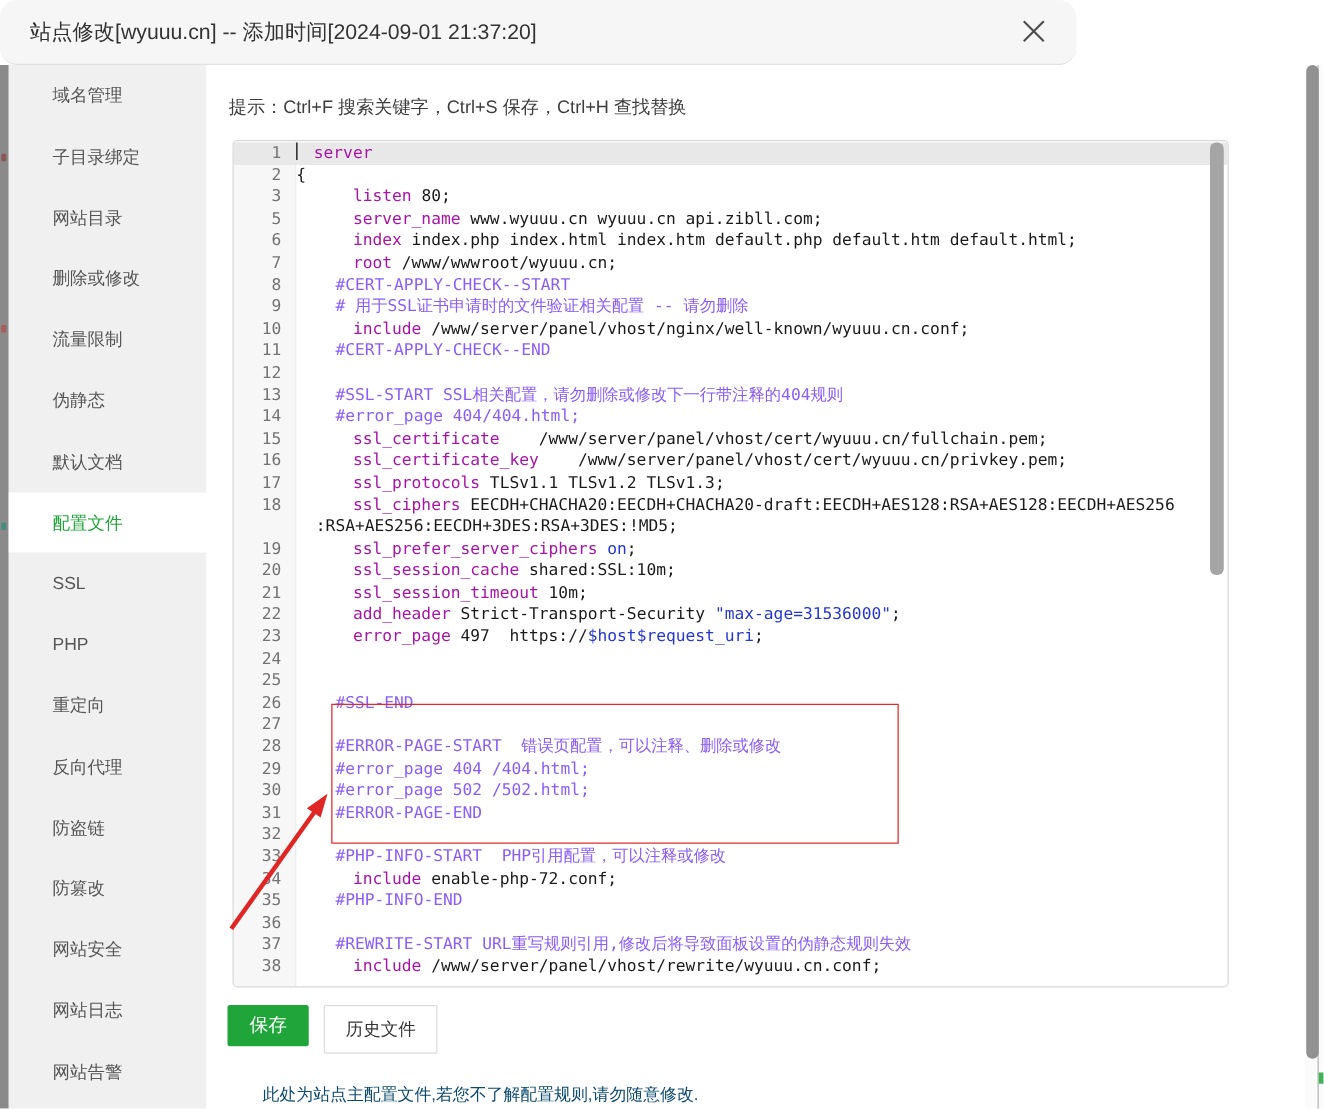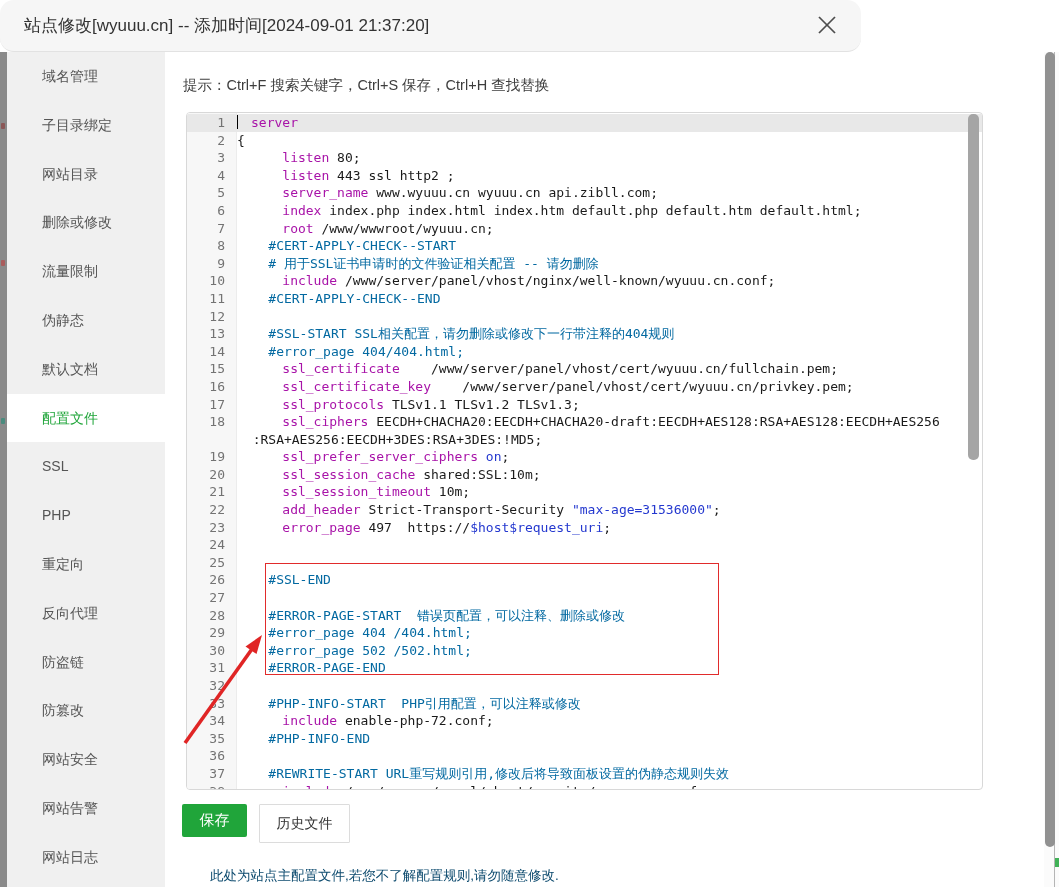--- a/index.html
+++ b/index.html
@@ -38,21 +38,21 @@
               border-right:1px solid #ececec;box-sizing:border-box;z-index:0;}
   .rows{position:absolute;left:0;top:1px;width:100%;z-index:1;
         font-family:"DejaVu Sans Mono","Liberation Mono",monospace;font-size:13px;line-height:17.6px;}
   .cm-row{height:17.6px;white-space:pre;}
   .cm-row.active{background:#e8e8e8;}
   .ln{display:inline-block;width:50px;padding-right:12px;box-sizing:border-box;text-align:right;
       color:#737373;vertical-align:top;}
   .codeseg{vertical-align:top;}
   .tk-t{color:#1a1a1a;}
   .tk-k{color:#a813a8;margin-left:14px;}
-  .tk-c{color:#0369a1;text-align:right;}
+  .tk-c{color:#8b5cf6;text-align:right;}
   .tk-b{color:#2438cf;}
   .cursor{display:inline-block;width:1px;height:14px;background:#000;vertical-align:-2px;margin-right:-1px;}
   .ed-scrollbar{position:absolute;right:3px;top:1px;width:11px;height:346px;background:#a5a5a5;
                 border-radius:5px;z-index:3;}
 
   
   .anno-box{position:absolute;left:265px;top:563px;width:452px;height:110px;
             border:1.5px solid #e12b2b;z-index:20;pointer-events:none;}
   .anno-arrow{position:absolute;left:165px;top:612px;z-index:21;pointer-events:none;}
 
@@ -100,34 +100,33 @@
       <div class="side-item">伪静态</div>
       <div class="side-item">默认文档</div>
       <div class="side-item active">配置文件</div>
       <div class="side-item">SSL</div>
       <div class="side-item">PHP</div>
       <div class="side-item">重定向</div>
       <div class="side-item">反向代理</div>
       <div class="side-item">防盗链</div>
       <div class="side-item">防篡改</div>
       <div class="side-item">网站安全</div>
+      <div class="side-item">网站日志</div>
       <div class="side-item">网站告警</div>
-      <div class="side-item">网站日志</div>
     </nav>
 
   <div class="content">
     <div class="tip">提示：Ctrl+F 搜索关键字，Ctrl+S 保存，Ctrl+H 查找替换</div>
 
     <div class="editor">
       <div class="gutter-col"></div>
       <div class="rows" id="code-rows">
           <div class="cm-row active"><span class="ln">1</span><span class="cursor"></span><span class="codeseg tk-k">server</span></div>
           <div class="cm-row"><span class="ln">2</span><span class="codeseg tk-t">{</span></div>
           <div class="cm-row"><span class="ln">3</span><span class="codeseg tk-t">    </span><span class="codeseg tk-k">listen</span><span class="codeseg tk-t"> 80;</span></div>
-          <div class="cm-row"><span class="ln">4</span><span class="codeseg tk-t">    </span><span class="codeseg tk-k">listen</span><span class="codeseg tk-t"> 443 ssl http2 ;</span></div>
           <div class="cm-row"><span class="ln">5</span><span class="codeseg tk-t">    </span><span class="codeseg tk-k">server_name</span><span class="codeseg tk-t"> www.wyuuu.cn wyuuu.cn api.zibll.com;</span></div>
           <div class="cm-row"><span class="ln">6</span><span class="codeseg tk-t">    </span><span class="codeseg tk-k">index</span><span class="codeseg tk-t"> index.php index.html index.htm default.php default.htm default.html;</span></div>
           <div class="cm-row"><span class="ln">7</span><span class="codeseg tk-t">    </span><span class="codeseg tk-k">root</span><span class="codeseg tk-t"> /www/wwwroot/wyuuu.cn;</span></div>
           <div class="cm-row"><span class="ln">8</span><span class="codeseg tk-t">    </span><span class="codeseg tk-c">#CERT-APPLY-CHECK--START</span></div>
           <div class="cm-row"><span class="ln">9</span><span class="codeseg tk-t">    </span><span class="codeseg tk-c"># 用于SSL证书申请时的文件验证相关配置 -- 请勿删除</span></div>
           <div class="cm-row"><span class="ln">10</span><span class="codeseg tk-t">    </span><span class="codeseg tk-k">include</span><span class="codeseg tk-t"> /www/server/panel/vhost/nginx/well-known/wyuuu.cn.conf;</span></div>
           <div class="cm-row"><span class="ln">11</span><span class="codeseg tk-t">    </span><span class="codeseg tk-c">#CERT-APPLY-CHECK--END</span></div>
           <div class="cm-row"><span class="ln">12</span></div>
           <div class="cm-row"><span class="ln">13</span><span class="codeseg tk-t">    </span><span class="codeseg tk-c">#SSL-START SSL相关配置，请勿删除或修改下一行带注释的404规则</span></div>
           <div class="cm-row"><span class="ln">14</span><span class="codeseg tk-t">    </span><span class="codeseg tk-c">#error_page 404/404.html;</span></div>

